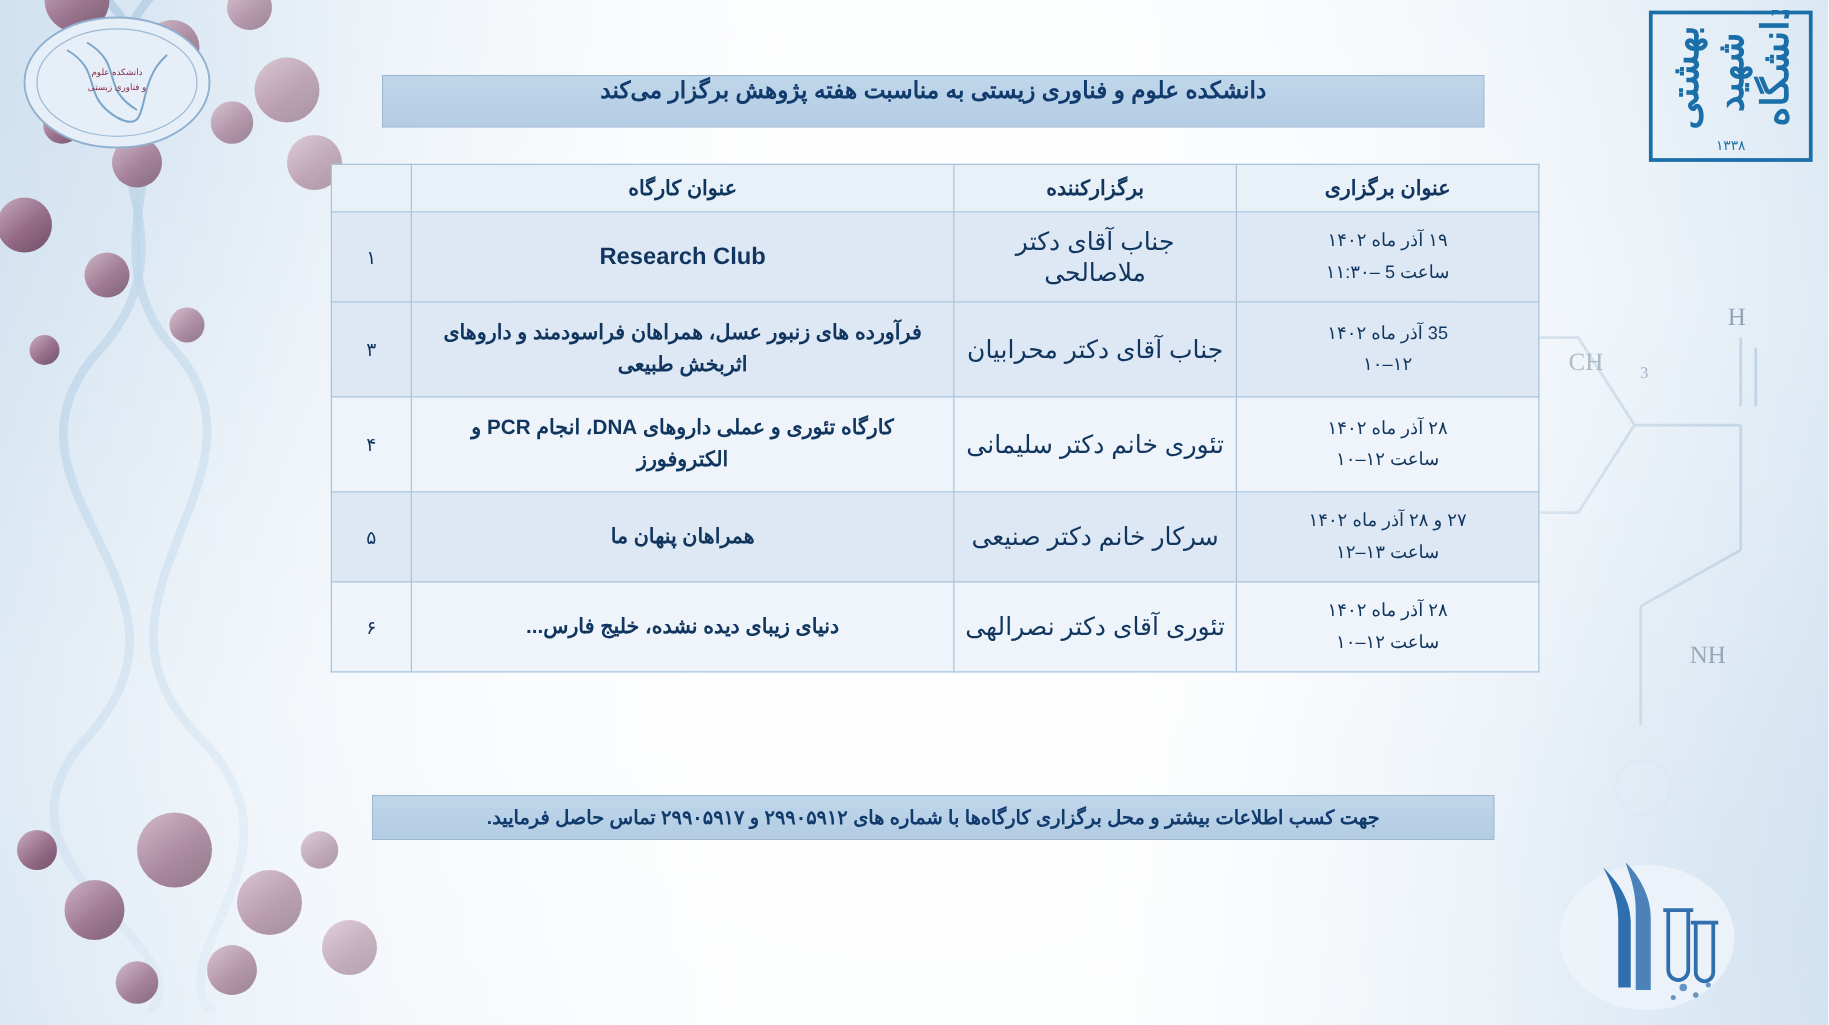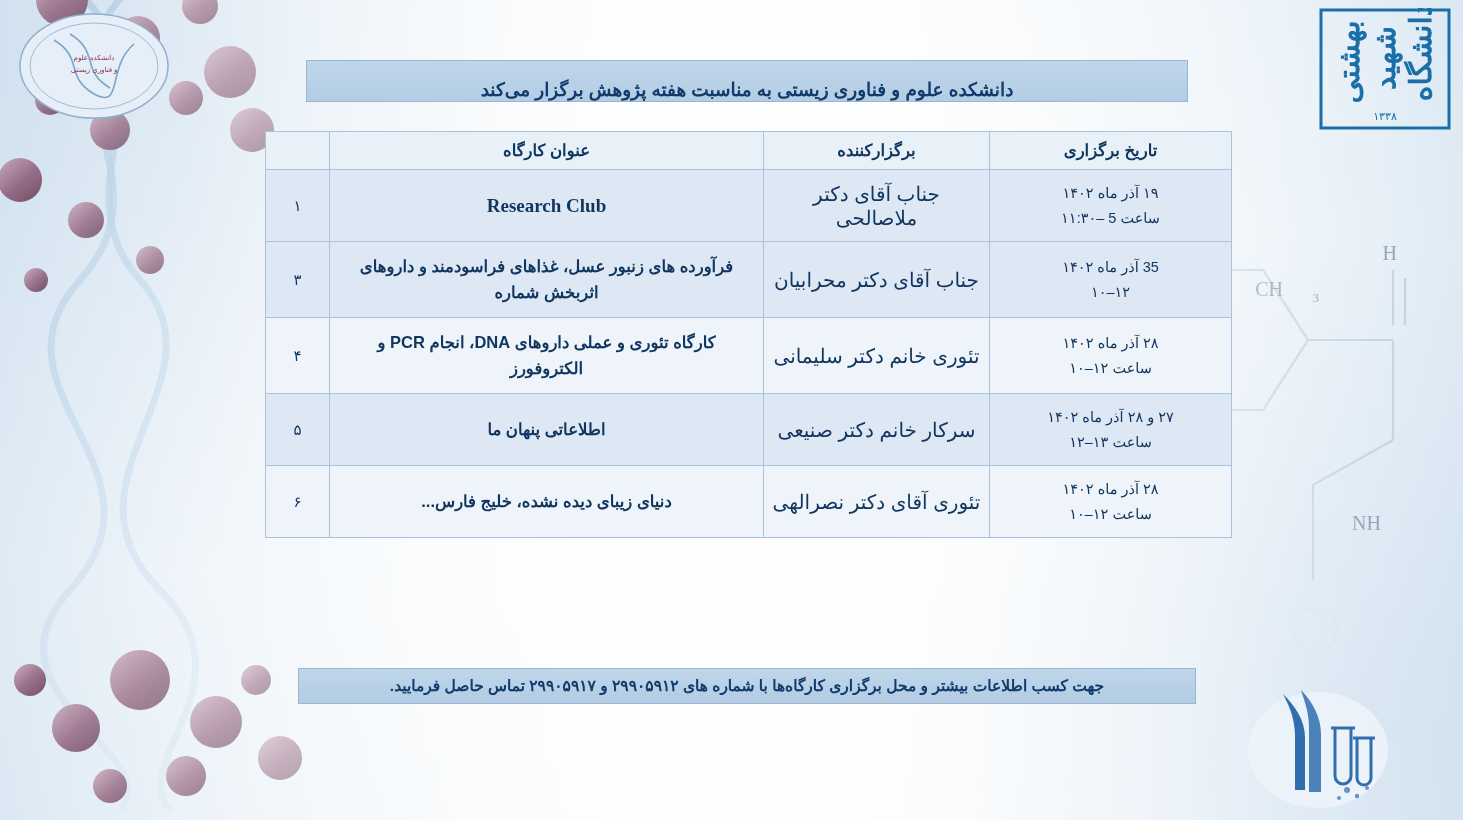--- a/index.html
+++ b/index.html
@@ -51,21 +51,21 @@
     width: 150px; height: 130px;
   }
 
   
   .banner {
     position: absolute;
     left: 306px; top: 60px;
     width: 882px; height: 42px;
     background: linear-gradient(180deg,#bfd6ea 0%, #b4cde4 100%);
     border: 1px solid #9ab6d0;
-    display: flex; align-items: flex-end; justify-content: center;
+    display: flex; align-items: flex-start; justify-content: center;
     color: #123b6d;
     font-size: 18.5px;
     font-weight: bold;
     letter-spacing: 0;
   }
 
   
   .table-wrap {
     position: absolute;
     left: 266px; top: 131px;
@@ -96,38 +96,37 @@
   tbody tr.odd  td { background: #dde8f4; }
   tbody tr.even td { background: #eef4fa; }
 
   td.num { font-size: 15px; }
   td.title {
     font-size: 16.5px;
     font-weight: bold;
     line-height: 1.55;
     padding: 6px 10px;
   }
-  td.title.latin { font-family: Liberation Serif, serif; font-size: 19px; }
+  td.title.latin { font-family: Liberation Sans, sans-serif; font-size: 19px; }
   td.host { font-size: 20px; padding: 6px 8px; }
   td.date { font-size: 14.5px; line-height: 1.7; padding: 6px 8px; }
   .rowh1 { height: 72px; }
   .rowh2 { height: 76px; }
 
   
   .footer-banner {
     position: absolute;
     left: 298px; top: 636px;
     width: 898px; height: 36px;
     background: linear-gradient(180deg,#bfd6ea 0%, #b3cce3 100%);
     border: 1px solid #9ab6d0;
     display: flex; align-items: center; justify-content: center;
     color: #123b6d;
     font-size: 15.5px;
     font-weight: bold;
-    margin-top: 32px;
   }
 </style>
 </head>
 <body>
 
 <div class="bg"></div>
 
 <svg class="deco" id="dna-left" width="420" height="830" viewBox="0 0 420 830">
   <defs>
     <linearGradient id="beadG" x1="0" y1="0" x2="1" y2="1">
@@ -239,21 +238,21 @@
 <div class="table-wrap">
   <table class="ws">
     <colgroup>
       <col class="c-date">
         <col class="c-host">
         <col class="c-title">
         <col class="c-num">
     </colgroup>
     <thead>
       <tr>
-        <th>تاریخ برگزاری</th>
+        <th>عنوان برگزاری</th>
         <th>برگزارکننده</th>
         <th>عنوان کارگاه</th>
         <th></th>
       </tr>
     </thead>
     <tbody>
       <tr class="odd rowh1">
         <td class="date">
           <div>۱۹ آذر ماه ۱۴۰۲</div>
           <div>ساعت 5 –۱۱:۳۰</div>
@@ -261,39 +260,39 @@
         <td class="host">جناب آقای دکتر ملاصالحی</td>
         <td class="title latin">Research Club</td>
         <td class="num">۱</td>
       </tr>
       <tr class="odd rowh2">
         <td class="date">
           <div>35 آذر ماه ۱۴۰۲</div>
           <div>۱۲–۱۰</div>
         </td>
         <td class="host">جناب آقای دکتر محرابیان</td>
-        <td class="title">فرآورده های زنبور عسل، غذاهای فراسودمند و داروهای اثربخش شماره</td>
+        <td class="title">فرآورده های زنبور عسل، همراهان فراسودمند و داروهای اثربخش طبیعی</td>
         <td class="num">۳</td>
       </tr>
       <tr class="even rowh2">
         <td class="date">
           <div>۲۸ آذر ماه ۱۴۰۲</div>
           <div>ساعت ۱۲–۱۰</div>
         </td>
         <td class="host">تئوری خانم دکتر سلیمانی</td>
         <td class="title">کارگاه تئوری و عملی داروهای DNA، انجام PCR و الکتروفورز</td>
         <td class="num">۴</td>
       </tr>
       <tr class="odd rowh1">
         <td class="date">
           <div>۲۷ و ۲۸ آذر ماه ۱۴۰۲</div>
           <div>ساعت ۱۳–۱۲</div>
         </td>
         <td class="host">سرکار خانم دکتر صنیعی</td>
-        <td class="title">اطلاعاتی پنهان ما</td>
+        <td class="title">همراهان پنهان ما</td>
         <td class="num">۵</td>
       </tr>
       <tr class="even rowh1">
         <td class="date">
           <div>۲۸ آذر ماه ۱۴۰۲</div>
           <div>ساعت ۱۲–۱۰</div>
         </td>
         <td class="host">تئوری آقای دکتر نصرالهی</td>
         <td class="title">دنیای زیبای دیده نشده، خلیج فارس...</td>
         <td class="num">۶</td>

